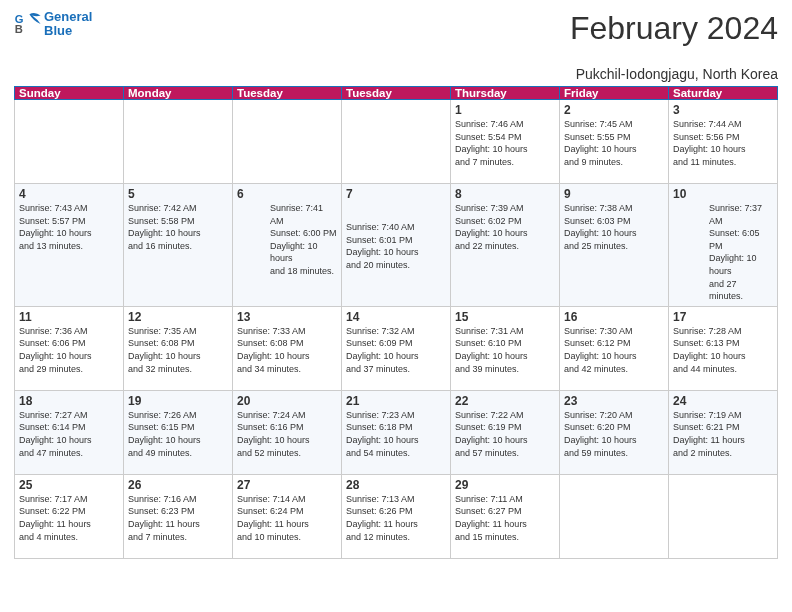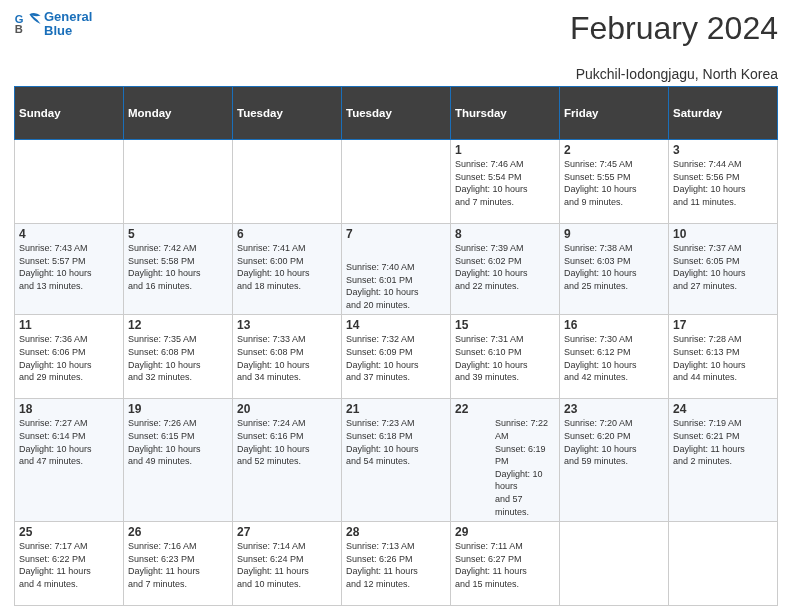--- a/index.html
+++ b/index.html
@@ -52,25 +52,25 @@
       font-size: 14px;
       color: #333;
       margin-top: 19px;
     }
     table {
       width: 100%;
       border-collapse: collapse;
       table-layout: fixed;
     }
     thead th {
-      background: #404040;
+      background: #be185d;
       color: #fff;
       font-size: 11.5px;
       font-weight: bold;
-      padding: 20px 4px;
+      padding: 0 4px;
       text-align: left;
       border: 1px solid #1a6fba;
     }
     tbody td {
       border: 1px solid #ccc;
       vertical-align: top;
       padding: 3px 4px;
       font-size: 9.5px;
       color: #333;
       height: 84px;
@@ -172,21 +172,21 @@
           </td>
           <td>
             <span class="day-num">5</span>
             <div class="day-info" style="white-space: pre-line;">Sunrise: 7:42 AM
 Sunset: 5:58 PM
 Daylight: 10 hours
 and 16 minutes.</div>
           </td>
           <td>
             <span class="day-num">6</span>
-            <div class="day-info" style="white-space: pre-line;">Sunrise: 7:41 AM
+            <div class="day-info" style="white-space: pre-line; margin-left: 33px;">Sunrise: 7:41 AM
 Sunset: 6:00 PM
 Daylight: 10 hours
 and 18 minutes.</div>
           </td>
           <td>
             <span class="day-num">7</span>
             <div class="day-info" style="white-space: pre-line; margin-top: 20px;">Sunrise: 7:40 AM
 Sunset: 6:01 PM
 Daylight: 10 hours
 and 20 minutes.</div>
@@ -200,21 +200,21 @@
           </td>
           <td>
             <span class="day-num">9</span>
             <div class="day-info" style="white-space: pre-line;">Sunrise: 7:38 AM
 Sunset: 6:03 PM
 Daylight: 10 hours
 and 25 minutes.</div>
           </td>
           <td>
             <span class="day-num">10</span>
-            <div class="day-info" style="white-space: pre-line;">Sunrise: 7:37 AM
+            <div class="day-info" style="white-space: pre-line; margin-left: 36px;">Sunrise: 7:37 AM
 Sunset: 6:05 PM
 Daylight: 10 hours
 and 27 minutes.</div>
           </td>
         </tr>
         <tr>
           <td>
             <span class="day-num">11</span>
             <div class="day-info" style="white-space: pre-line;">Sunrise: 7:36 AM
 Sunset: 6:06 PM
@@ -288,21 +288,21 @@
           </td>
           <td>
             <span class="day-num">21</span>
             <div class="day-info" style="white-space: pre-line;">Sunrise: 7:23 AM
 Sunset: 6:18 PM
 Daylight: 10 hours
 and 54 minutes.</div>
           </td>
           <td>
             <span class="day-num">22</span>
-            <div class="day-info" style="white-space: pre-line; margin-left: 40px;">Sunrise: 7:22 AM
+            <div class="day-info" style="white-space: pre-line;">Sunrise: 7:22 AM
 Sunset: 6:19 PM
 Daylight: 10 hours
 and 57 minutes.</div>
           </td>
           <td>
             <span class="day-num">23</span>
             <div class="day-info" style="white-space: pre-line;">Sunrise: 7:20 AM
 Sunset: 6:20 PM
 Daylight: 10 hours
 and 59 minutes.</div>

